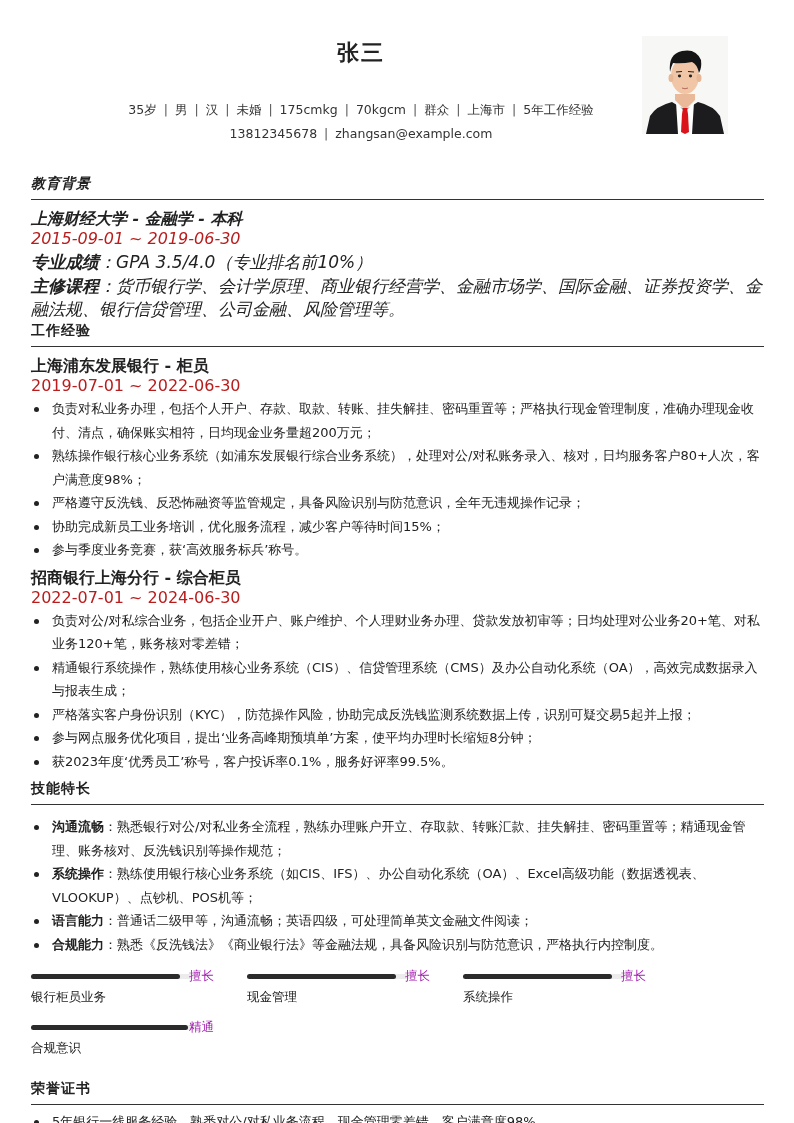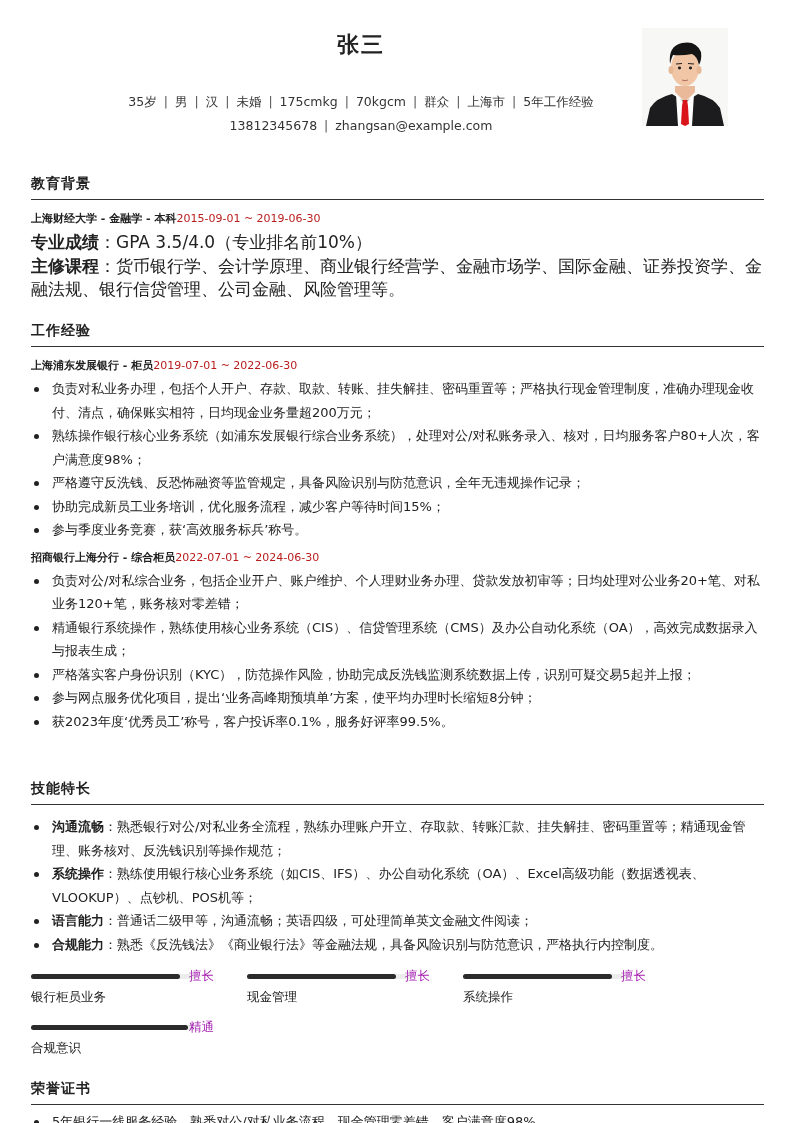--- a/index.html
+++ b/index.html
@@ -1,29 +1,29 @@
 <!DOCTYPE html>
 <html><head>
 <meta charset="utf-8">
 <style>
   * { box-sizing: border-box; margin: 0; padding: 0; }
   html, body { width: 794px; height: 1123px; overflow: hidden; background: #ffffff; }
   body { font-family: "DejaVu Sans", "Liberation Sans", sans-serif; color: #222; font-size: 12.5px; position: relative; }
-  .page { position: absolute; left: 0; top: 0; width: 794px; height: 1123px; padding: 0 31px; }
+  .page { position: absolute; left: 0; top: 0; width: 794px; height: 1123px; padding: 8px 31px; }
   .header { position: relative; height: 150px; }
   .name { position: absolute; left: 0; width: 660px; top: 30px; text-align: center; font-size: 22px; font-weight: bold; color: #222; letter-spacing: 2px; }
   .info-line { position: absolute; left: 0; width: 660px; text-align: center; font-size: 12.5px; color: #333; }
   .info-line .sep { display: inline-block; margin: 0 7px; color: #555; }
   .l1 { top: 71px; }
   .l2 { top: 94px; }
   .l3 { top: 118px; }
   .avatar { position: absolute; left: 611px; top: 28px; width: 86px; height: 98px; background: #f6f6f4; overflow: hidden; }
   .section { position: absolute; left: 31px; width: 733px; }
   .sec-title { font-size: 14px; font-weight: bold; color: #222; padding-bottom: 6px; border-bottom: 1.5px solid #333; letter-spacing: 1px; }
-  .entry-head { display: flex; justify-content: flex-start; font-size: 11px; margin-top: 9px; line-height: 20px; }
+  .entry-head { display: flex; justify-content: space-between; font-size: 16px; margin-top: 9px; line-height: 20px; flex-direction: column; }
   .entry-head .title { font-weight: bold; color: #222; }
   .entry-head .date { color: #b91c1c; }
   .para { font-size: 17px; line-height: 23.5px; color: #222; }
   .para b { font-weight: bold; }
   ul.bullets { list-style: none; }
   ul.bullets li { position: relative; padding-left: 21px; font-size: 13px; line-height: 23.5px; color: #222; }
   ul.bullets li::before { content: ""; position: absolute; left: 3px; top: 10px; width: 5px; height: 5px; border-radius: 50%; background: #222; }
   .skillbars { position: absolute; left: 31px; top: 968px; width: 733px; }
   .sbar { position: absolute; width: 200px; height: 40px; }
   .track { position: absolute; left: 0; top: 6px; width: 165px; height: 5px; border-radius: 3px; background: #ececec; }
@@ -61,21 +61,21 @@
         <path d="M28 36 Q26 18 40 15 Q54 12 59 24 Q60 32 57 37 Q55 28 50 26 Q40 28 31 27 Q29 31 28 36 Z" fill="#151515"></path>
         <ellipse cx="37.5" cy="40" rx="1.6" ry="1.4" fill="#222"></ellipse>
         <ellipse cx="48.5" cy="40" rx="1.6" ry="1.4" fill="#222"></ellipse>
         <path d="M34 36 L40 35.5" stroke="#222" stroke-width="1.2"></path>
         <path d="M46 35.5 L52 36" stroke="#222" stroke-width="1.2"></path>
         <path d="M40 52 Q43 53.5 46 52" stroke="#b36a5a" stroke-width="1" fill="none"></path>
       </svg>
     </div>
   </div>
 
-  <div class="section" style="top:175px;">
+  <div class="section" style="top:175px;font-style:italic;">
     <div class="sec-title">教育背景</div>
     <div class="entry-head">
       <span class="title">上海财经大学 - 金融学 - 本科</span>
       <span class="date">2015-09-01 ~ 2019-06-30</span>
     </div>
     <div class="para" style="margin-top:2px;"><b>专业成绩</b><span>：GPA 3.5/4.0（专业排名前10%）</span></div>
     <div class="para"><b>主修课程</b><span>：货币银行学、会计学原理、商业银行经营学、金融市场学、国际金融、证券投资学、金融法规、银行信贷管理、公司金融、风险管理等。</span></div>
   </div>
 
   <div class="section" style="top:322px;">

